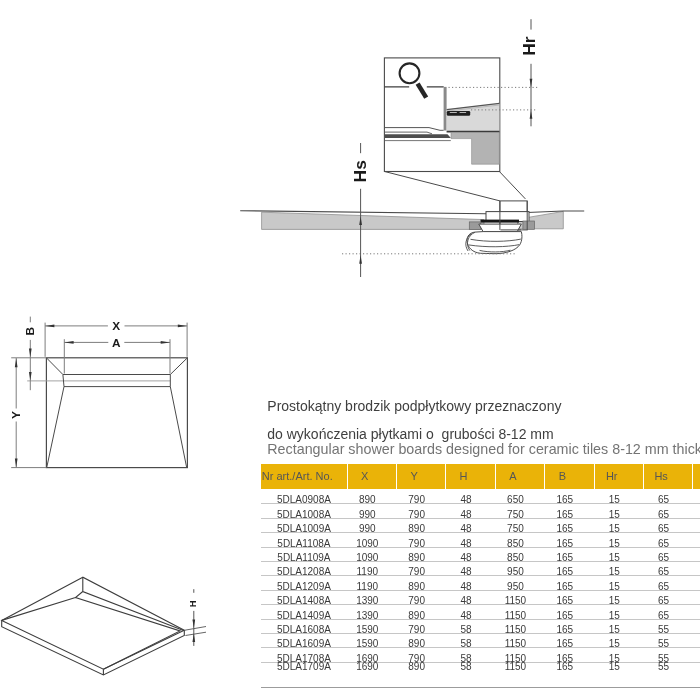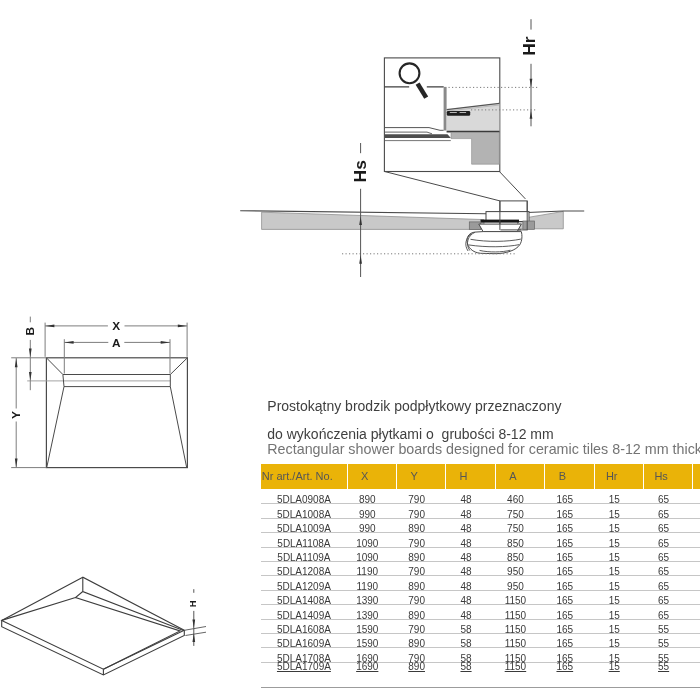--- a/index.html
+++ b/index.html
@@ -5,21 +5,21 @@
 html,body{margin:0;padding:0;background:#fff;}
 body{width:700px;height:700px;overflow:hidden;position:relative;font-family:"Liberation Sans",sans-serif;}
 .abs{position:absolute;}
 #t1,#t2{color:#3f3f3f;font-size:14px;line-height:1;white-space:nowrap;}
 #t3{color:#747474;font-size:14.3px;line-height:1;white-space:nowrap;}
 table{border-collapse:collapse;table-layout:fixed;}
 th{background:#eab308;color:#565656;font-weight:normal;font-size:11px;text-align:center;padding:0 14px 2px 0;border-right:1.6px solid #fff;}
 th.c1{text-align:left;padding:0 0 2px 1px;}
 td{font-size:10px;line-height:7px;vertical-align:bottom;color:#3a3a3a;text-align:center;padding:0 9px 0 0;border-bottom:1px solid #c6c6c6;}
 td.c1{padding:0;}
-tr.last td{border-bottom:1px solid #9c9c9c;padding-bottom:17px;text-decoration:underline;}
+tr.last td{border-bottom:1px solid #9c9c9c;padding-bottom:17px;}
 </style>
 </head>
 <body>
 <svg class="abs" style="left:0;top:0" width="700" height="700" viewBox="0 0 700 700">
 
 <g id="topdiag">
 <rect x="384.4" y="57.9" width="115.4" height="113.6" fill="#fff" stroke="#4a4a4a" stroke-width="1.1"></rect>
 
 <path d="M384.4,86.9 H409.2 M426.8,86.9 H443.7" stroke="#3f3f3f" stroke-width="1.2" fill="none"></path>
 
@@ -146,21 +146,21 @@
         <th>B</th>
         <th>Hr</th>
         <th>Hs</th>
         <th></th>
       </tr>
 <tr style="height:15px">
         <td class="c1">5DLA0908A</td>
         <td>890</td>
         <td>790</td>
         <td>48</td>
-        <td>460</td>
+        <td>650</td>
         <td>165</td>
         <td>15</td>
         <td>65</td>
         <td></td>
       </tr>
 <tr style="height:14.4px">
         <td class="c1">5DLA1008A</td>
         <td>990</td>
         <td>790</td>
         <td>48</td>

